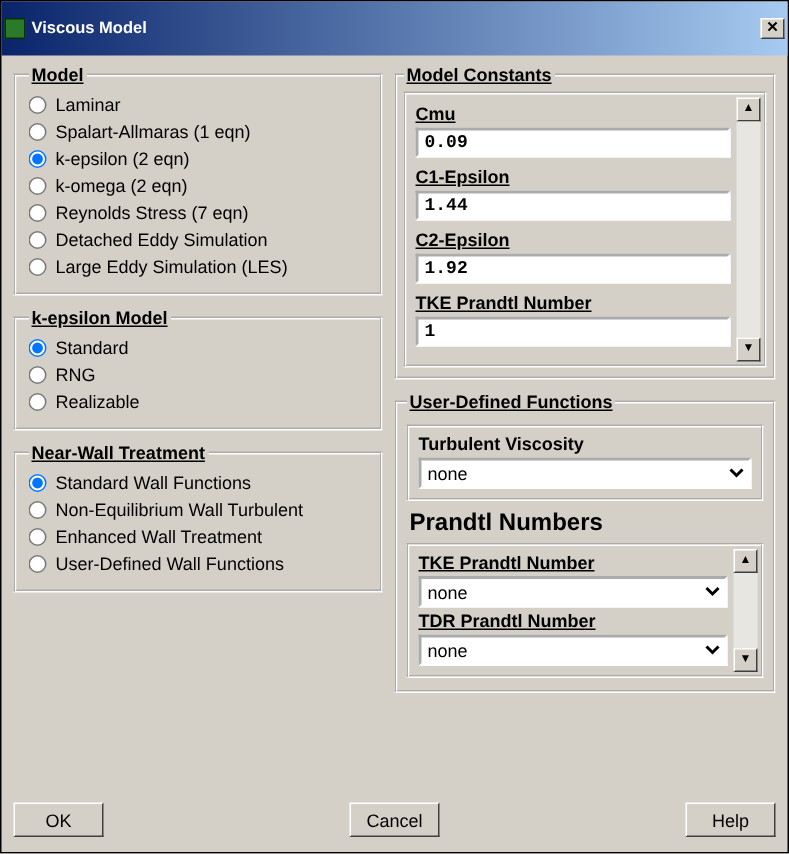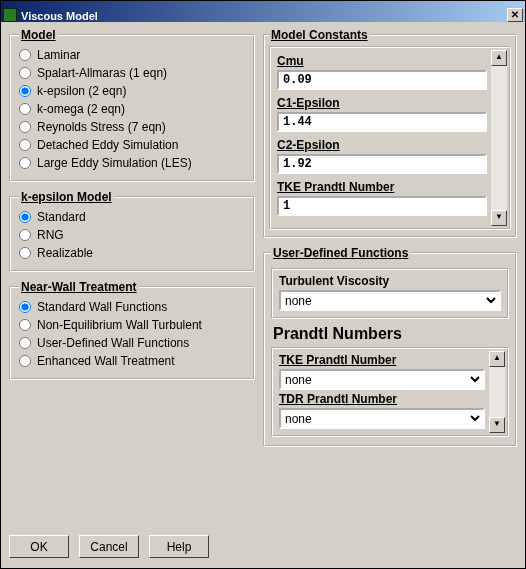--- a/index.html
+++ b/index.html
@@ -16,23 +16,23 @@
     width: 526px;
     height: 569px;
     background: #d4d0c8;
     border: 1px solid #000;
     display: flex;
     flex-direction: column;
   }
   .titlebar {
     background: linear-gradient(to right, #0a246a, #a6caf0);
     color: #fff;
-    height: 21px;
-    display: flex;
-    align-items: flex-end;
+    height: 36px;
+    display: flex;
+    align-items: center;
     padding: 0 2px;
     font-weight: bold;
     font-size: 11px;
   }
   .titlebar .tb-icon {
     width: 14px; height: 14px;
     background: #2a7a2a;
     margin-right: 4px;
     display: inline-block;
     border: 1px solid #083008;
@@ -137,21 +137,21 @@
     background:#fff;
     border: 2px inset #fff;
   }
   .udf-title {
     font-weight: bold;
     font-size: 16px;
     margin: 6px 0 4px 2px;
   }
   .buttons {
     display: flex;
-    justify-content: flex-start;
+    justify-content: space-between;
     gap: 10px;
     padding: 8px 0 6px 0;
   }
   .buttons button {
     min-width: 60px;
     height: 23px;
     font-size: 12px;
     background:#d4d0c8;
     border: 1px solid #fff;
     border-right-color:#404040;
@@ -231,25 +231,25 @@
           <div class="radio-row">
             <input type="radio" name="nearwall" checked="" style="">
             <label>Standard Wall Functions</label>
           </div>
           <div class="radio-row">
             <input type="radio" name="nearwall" style="">
             <label>Non-Equilibrium Wall Turbulent</label>
           </div>
           <div class="radio-row">
             <input type="radio" name="nearwall" style="">
+            <label>Enhanced Wall Treatment</label>
+          </div>
+          <div class="radio-row">
+            <input type="radio" name="nearwall" style="">
             <label>User-Defined Wall Functions</label>
-          </div>
-          <div class="radio-row">
-            <input type="radio" name="nearwall" style="">
-            <label>Enhanced Wall Treatment</label>
           </div>
         </fieldset>
       </div>
 
       <div class="col-right">
         <fieldset class="group" style="padding:4px 4px 6px 4px">
           <legend>Model Constants</legend>
           <div class="scroll-box with-sb">
             <div class="const-block">
               <div class="const-label">Cmu</div>

